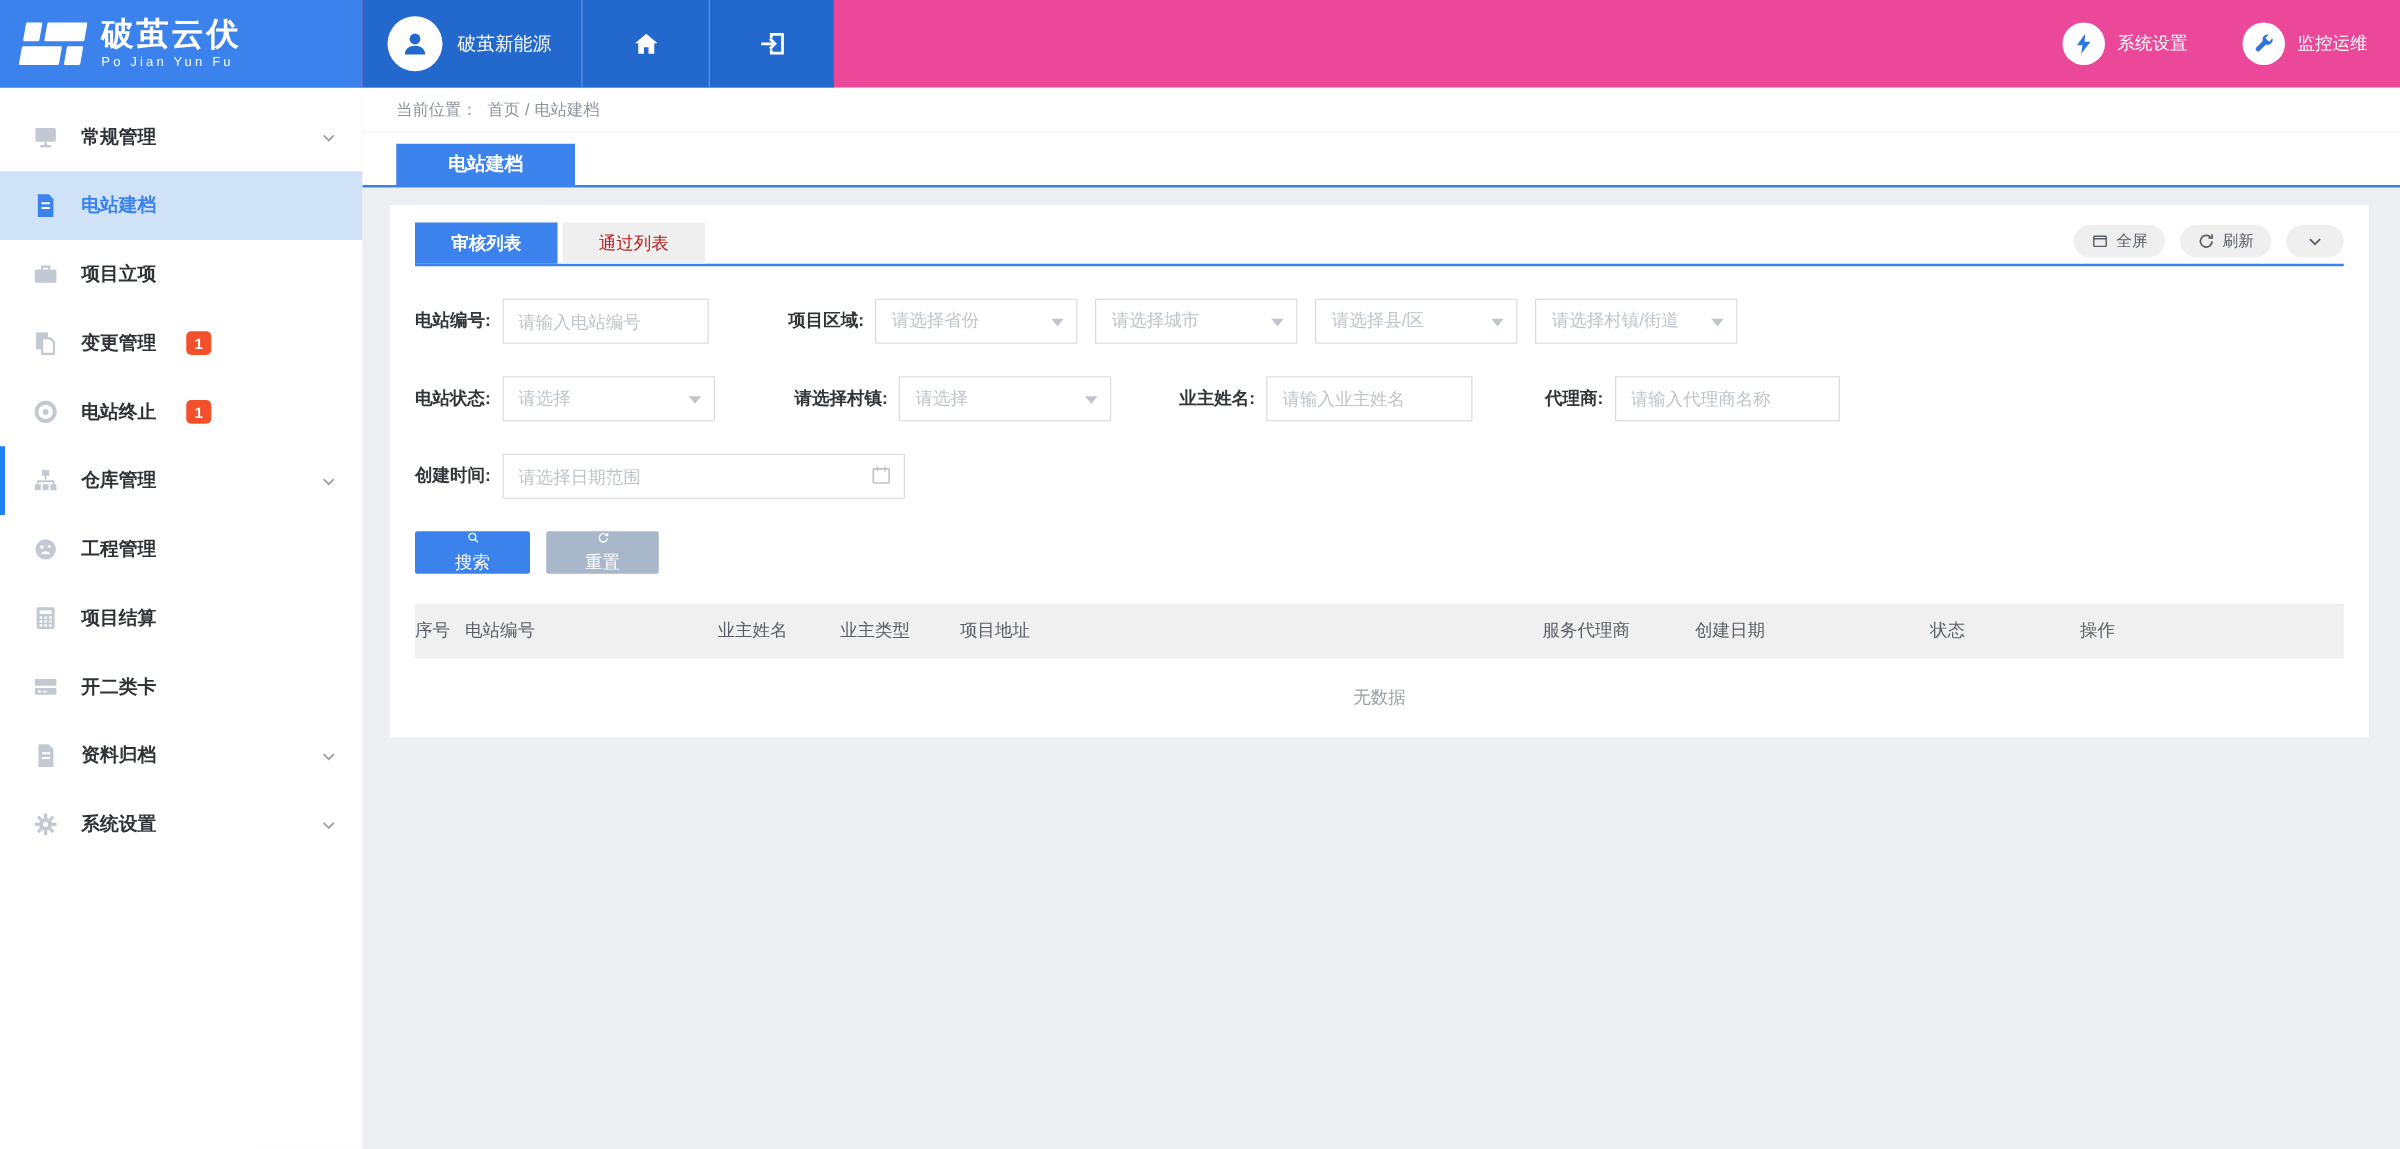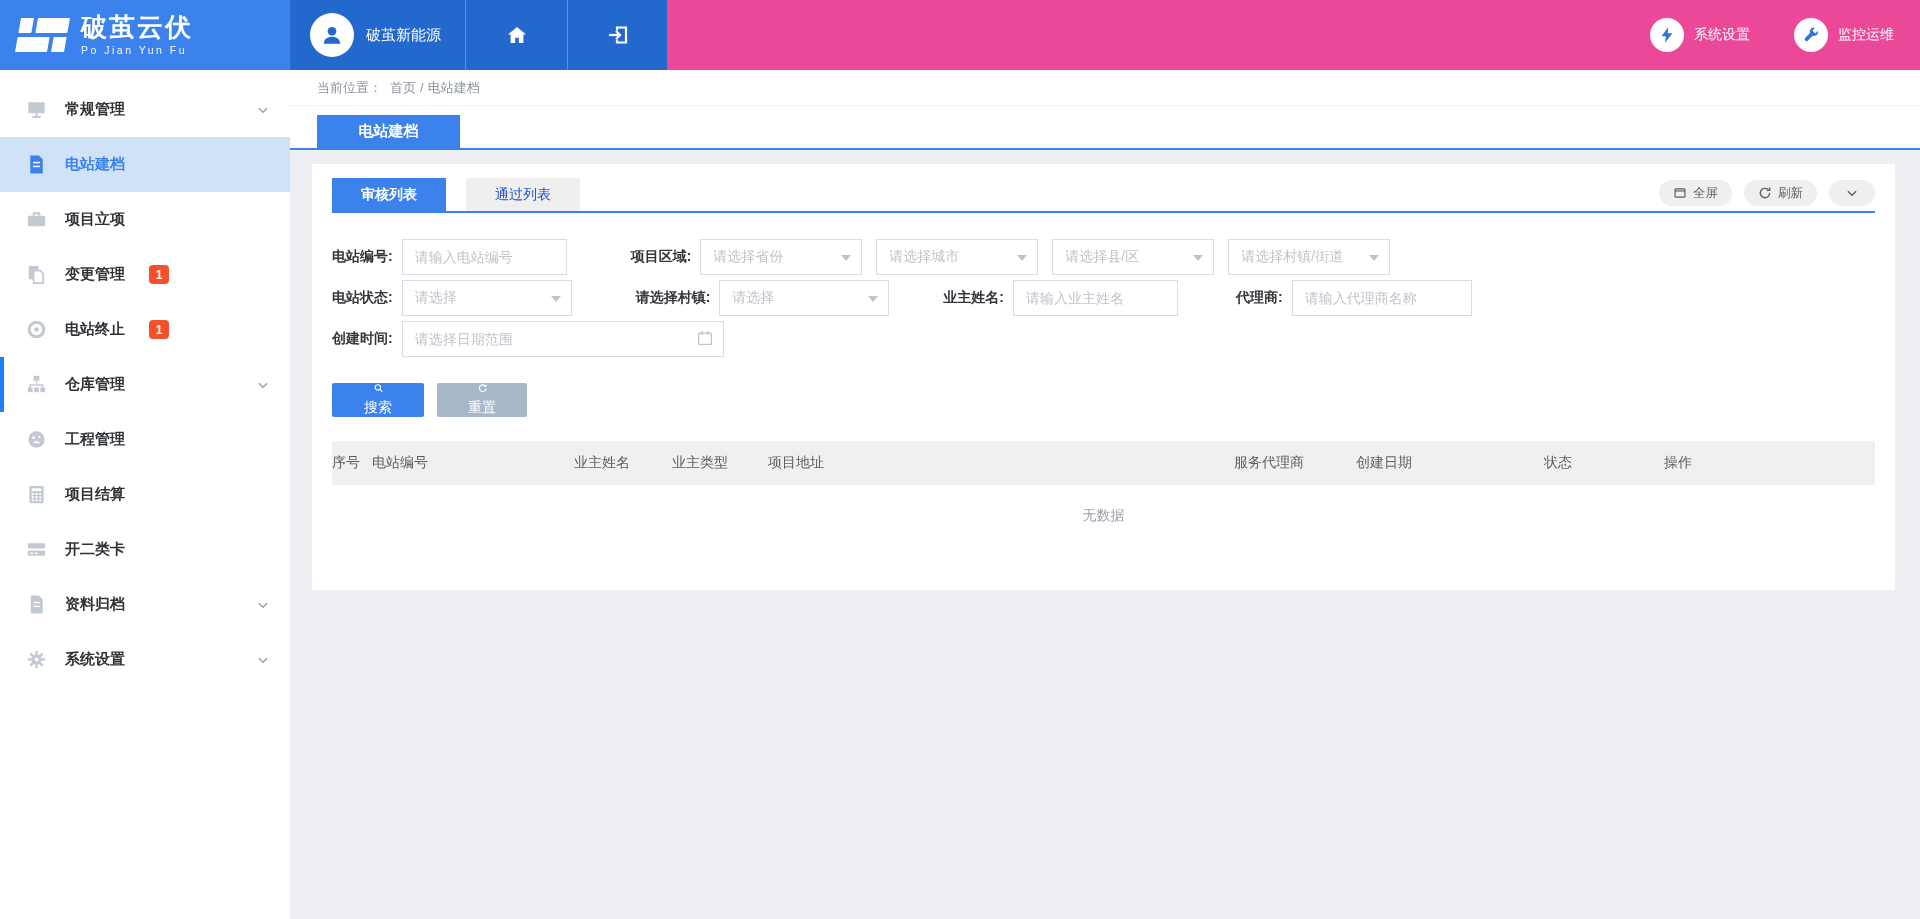--- a/index.html
+++ b/index.html
@@ -46,28 +46,28 @@
   .crumb-bar { height:36px; background:#fff; border-bottom:1px solid #f1f2f5; display:flex; align-items:center; padding-left:27px; font-size:13px; color:#8c939d; }
   .crumb-bar b { font-weight:normal; margin:0 4px; }
   .pagetab-strip { height:44px; background:#fff; border-bottom:2px solid #3b82ec; position:relative; }
   .page-tab { position:absolute; left:27px; bottom:0; width:143px; height:33px; background:#3b82ec; color:#fff; font-size:15px; font-weight:bold; display:flex; align-items:center; justify-content:center; cursor:pointer; }
 
   .card { margin:14px 25px 0 22px; height:426px; background:#fff; padding:0 20px; }
 
   .panel-top { display:flex; align-items:flex-end; padding-top:14px; border-bottom:2px solid #3b82ec; }
   .p-tab { width:114px; height:33px; display:flex; align-items:center; justify-content:center; font-size:14px; cursor:pointer; }
   .p-tab.active { background:#3b82ec; color:#fff; font-weight:bold; }
-  .p-tab.inactive { background:#efefef; color:#1d4ed8; margin-left:20px; }
+  .p-tab.inactive { background:#efefef; color:#b91c1c; margin-left:4px; }
   .panel-tools { margin-left:auto; display:flex; gap:12px; padding-bottom:5px; }
   .pill { height:26px; border-radius:13px; background:#efefef; display:flex; align-items:center; gap:6px; padding:0 14px; font-size:12.5px; color:#5a5e66; cursor:pointer; }
   .pill.sq { width:46px; justify-content:center; padding:0; }
 
   
   .filters { margin-top:26px; }
-  .frow { display:flex; align-items:center; margin-bottom:5px; }
+  .frow { display:flex; align-items:center; margin-bottom:26px; }
   .fg { display:flex; align-items:center; }
   .fg label { font-size:14px; font-weight:bold; color:#32353a; margin-right:9px; white-space:nowrap; }
   .ipt, .sel { height:36px; border:1px solid #d9dde3; background:#fff; font-size:14px; }
   input.ipt { padding:0 12px; color:#404040; outline:none; width:165px; }
   input.ipt::placeholder { color:#bfc4cc; }
   .sel { position:relative; display:flex; align-items:center; padding:0 28px 0 12px; color:#bfc4cc; cursor:pointer; }
   .sel .caret { position:absolute; right:10px; top:15px; width:0; height:0; border-left:5px solid transparent; border-right:5px solid transparent; border-top:6px solid #c0c4cc; }
   .sel.w162 { width:162px; } .sel.w170 { width:170px; }
   .gap14 { margin-left:14px; }
   .ml64 { margin-left:64px; } .ml54 { margin-left:54px; } .ml58 { margin-left:58px; }

